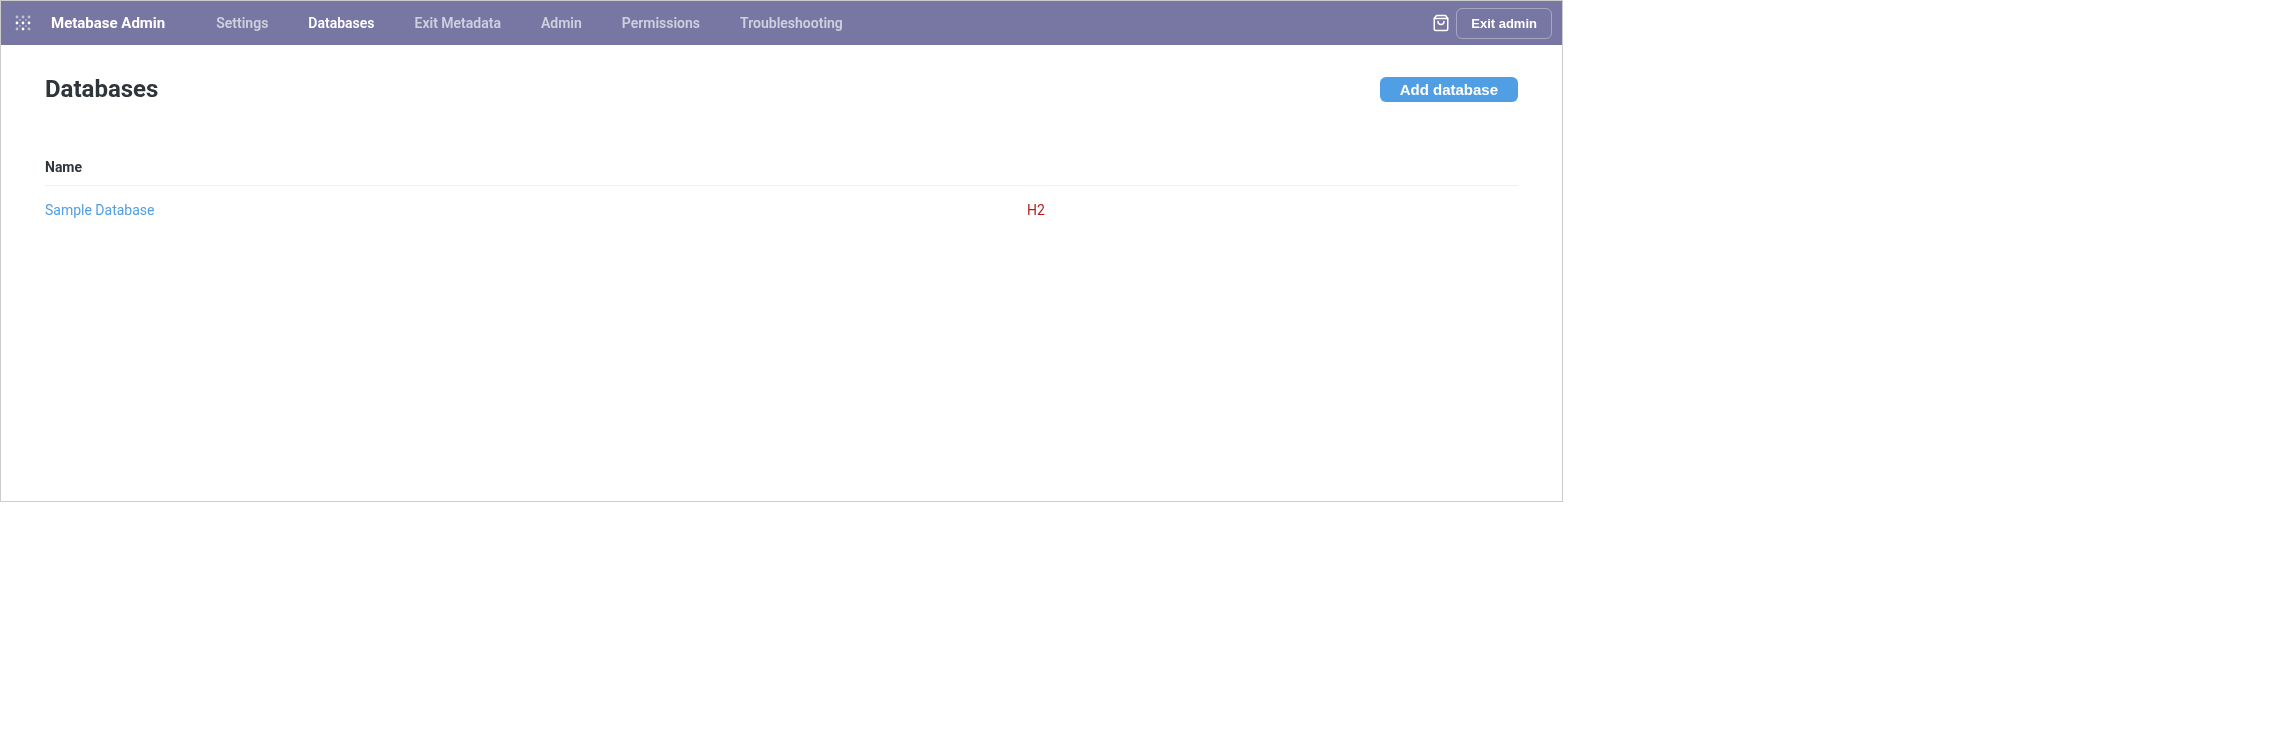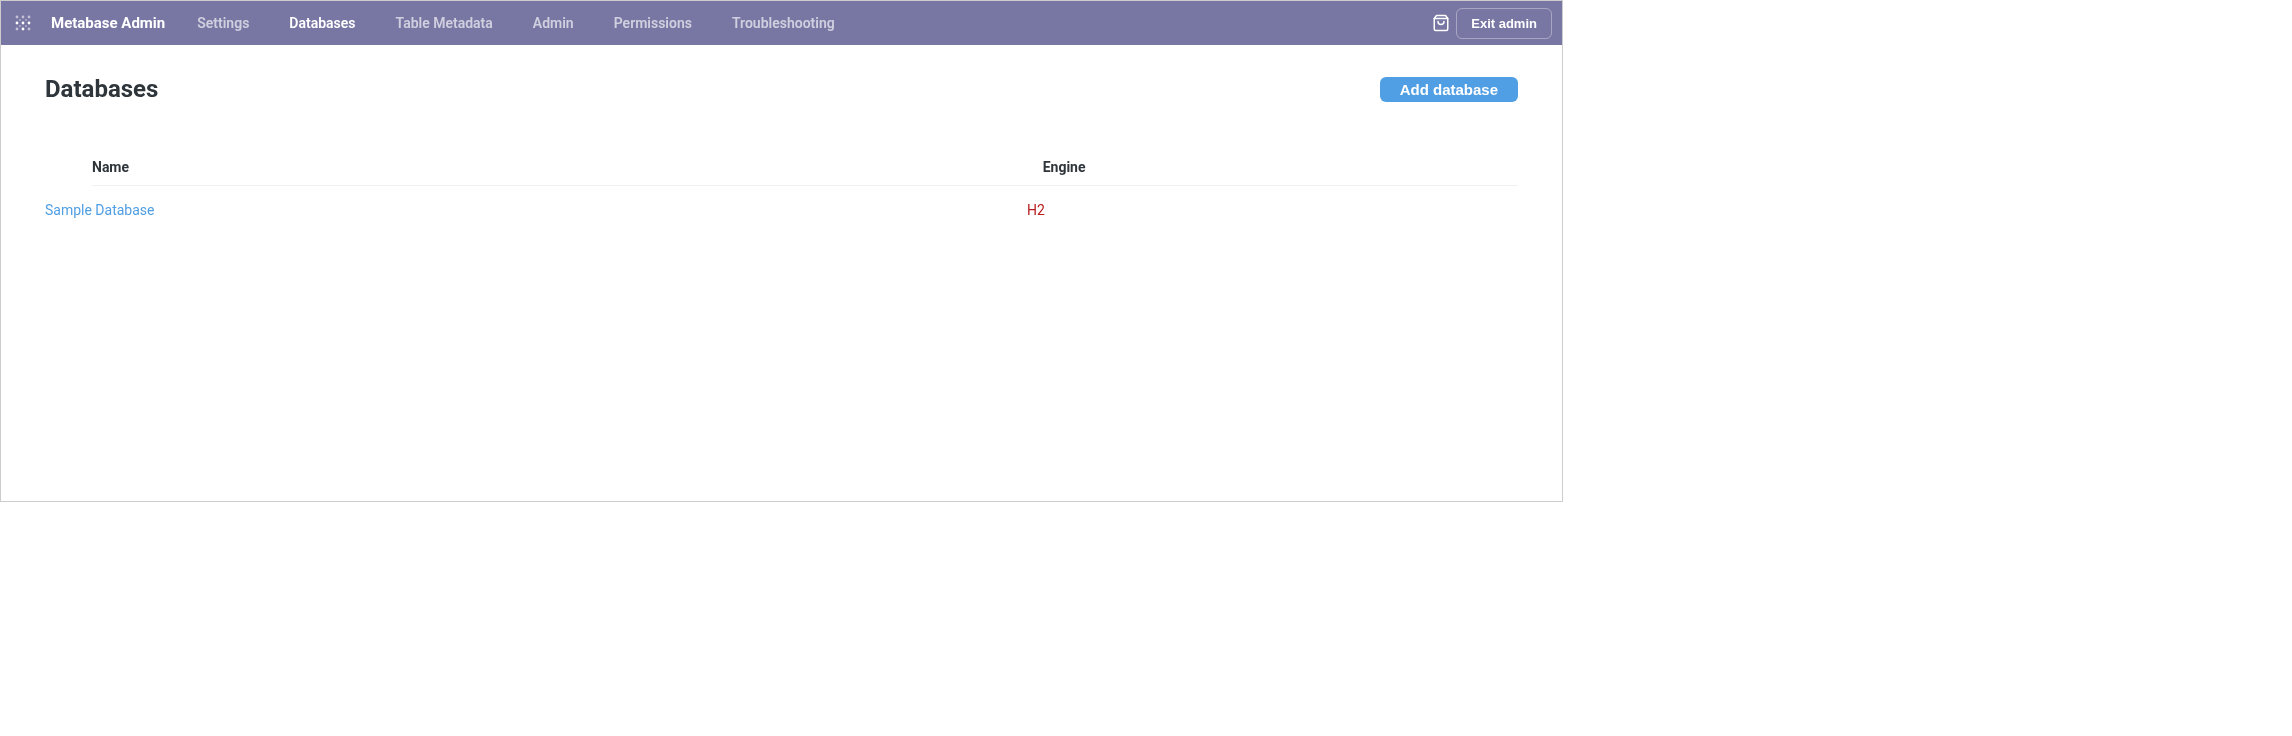--- a/index.html
+++ b/index.html
@@ -32,21 +32,21 @@
       margin-right: 10px;
     }
     .logo svg {
       width: 20px;
       height: 20px;
     }
     .app-title {
       color: #fff;
       font-weight: 700;
       font-size: 15px;
-      margin-right: 24px;
+      margin-right: 43px;
     }
     .nav {
       display: flex;
       align-items: center;
       gap: 40px;
       flex: 1;
     }
     .nav-item {
       color: rgba(255,255,255,0.65);
       font-size: 14px;
@@ -104,21 +104,20 @@
       cursor: pointer;
     }
     .table {
       width: 100%;
     }
     .table-header {
       display: grid;
       grid-template-columns: 2fr 1fr;
       padding: 10px 0;
       border-bottom: 1px solid #eef0f1;
-      margin-left: 47px;
     }
     .th {
       color: #2e353b;
       font-size: 14px;
       font-weight: 700;
     }
     .table-row {
       display: grid;
       grid-template-columns: 2fr 1fr;
       padding: 16px 0;
@@ -152,21 +151,21 @@
       <circle cx="7" cy="7" r="1.1" fill="#fff" opacity="0.4"></circle>
       <circle cx="13" cy="7" r="1.1" fill="#fff" opacity="0.4"></circle>
       <circle cx="7" cy="13" r="1.1" fill="#fff" opacity="0.4"></circle>
       <circle cx="13" cy="13" r="1.1" fill="#fff" opacity="0.4"></circle>
     </svg>
   </div>
   <div class="app-title">Metabase Admin</div>
   <div class="nav">
     <div class="nav-item">Settings</div>
     <div class="nav-item active">Databases</div>
-    <div class="nav-item">Table Metadata</div>
+    <div class="nav-item">Exit Metadata</div>
     <div class="nav-item">Admin</div>
     <div class="nav-item">Permissions</div>
     <div class="nav-item">Troubleshooting</div>
   </div>
   <div class="right-actions">
     <div class="store-icon">
       <svg viewBox="0 0 24 24" width="18" height="18" fill="none" stroke="#fff" stroke-width="2" stroke-linecap="round" stroke-linejoin="round">
         <path d="M6 2L3 6v14a2 2 0 0 0 2 2h14a2 2 0 0 0 2-2V6l-3-4z"></path>
         <line x1="3" y1="6" x2="21" y2="6"></line>
         <path d="M16 10a4 4 0 0 1-8 0"></path>
@@ -178,20 +177,19 @@
 
 <div class="content">
   <div class="header-row">
     <h1 class="page-title">Databases</h1>
     <button class="add-btn">Add database</button>
   </div>
 
   <div class="table">
     <div class="table-header">
       <div class="th">Name</div>
-      <div class="th">Engine</div>
     </div>
     <div class="table-row">
       <div class="td-name">Sample Database</div>
       <div class="td-engine">H2</div>
     </div>
   </div>
 </div>
 
 </body></html>

